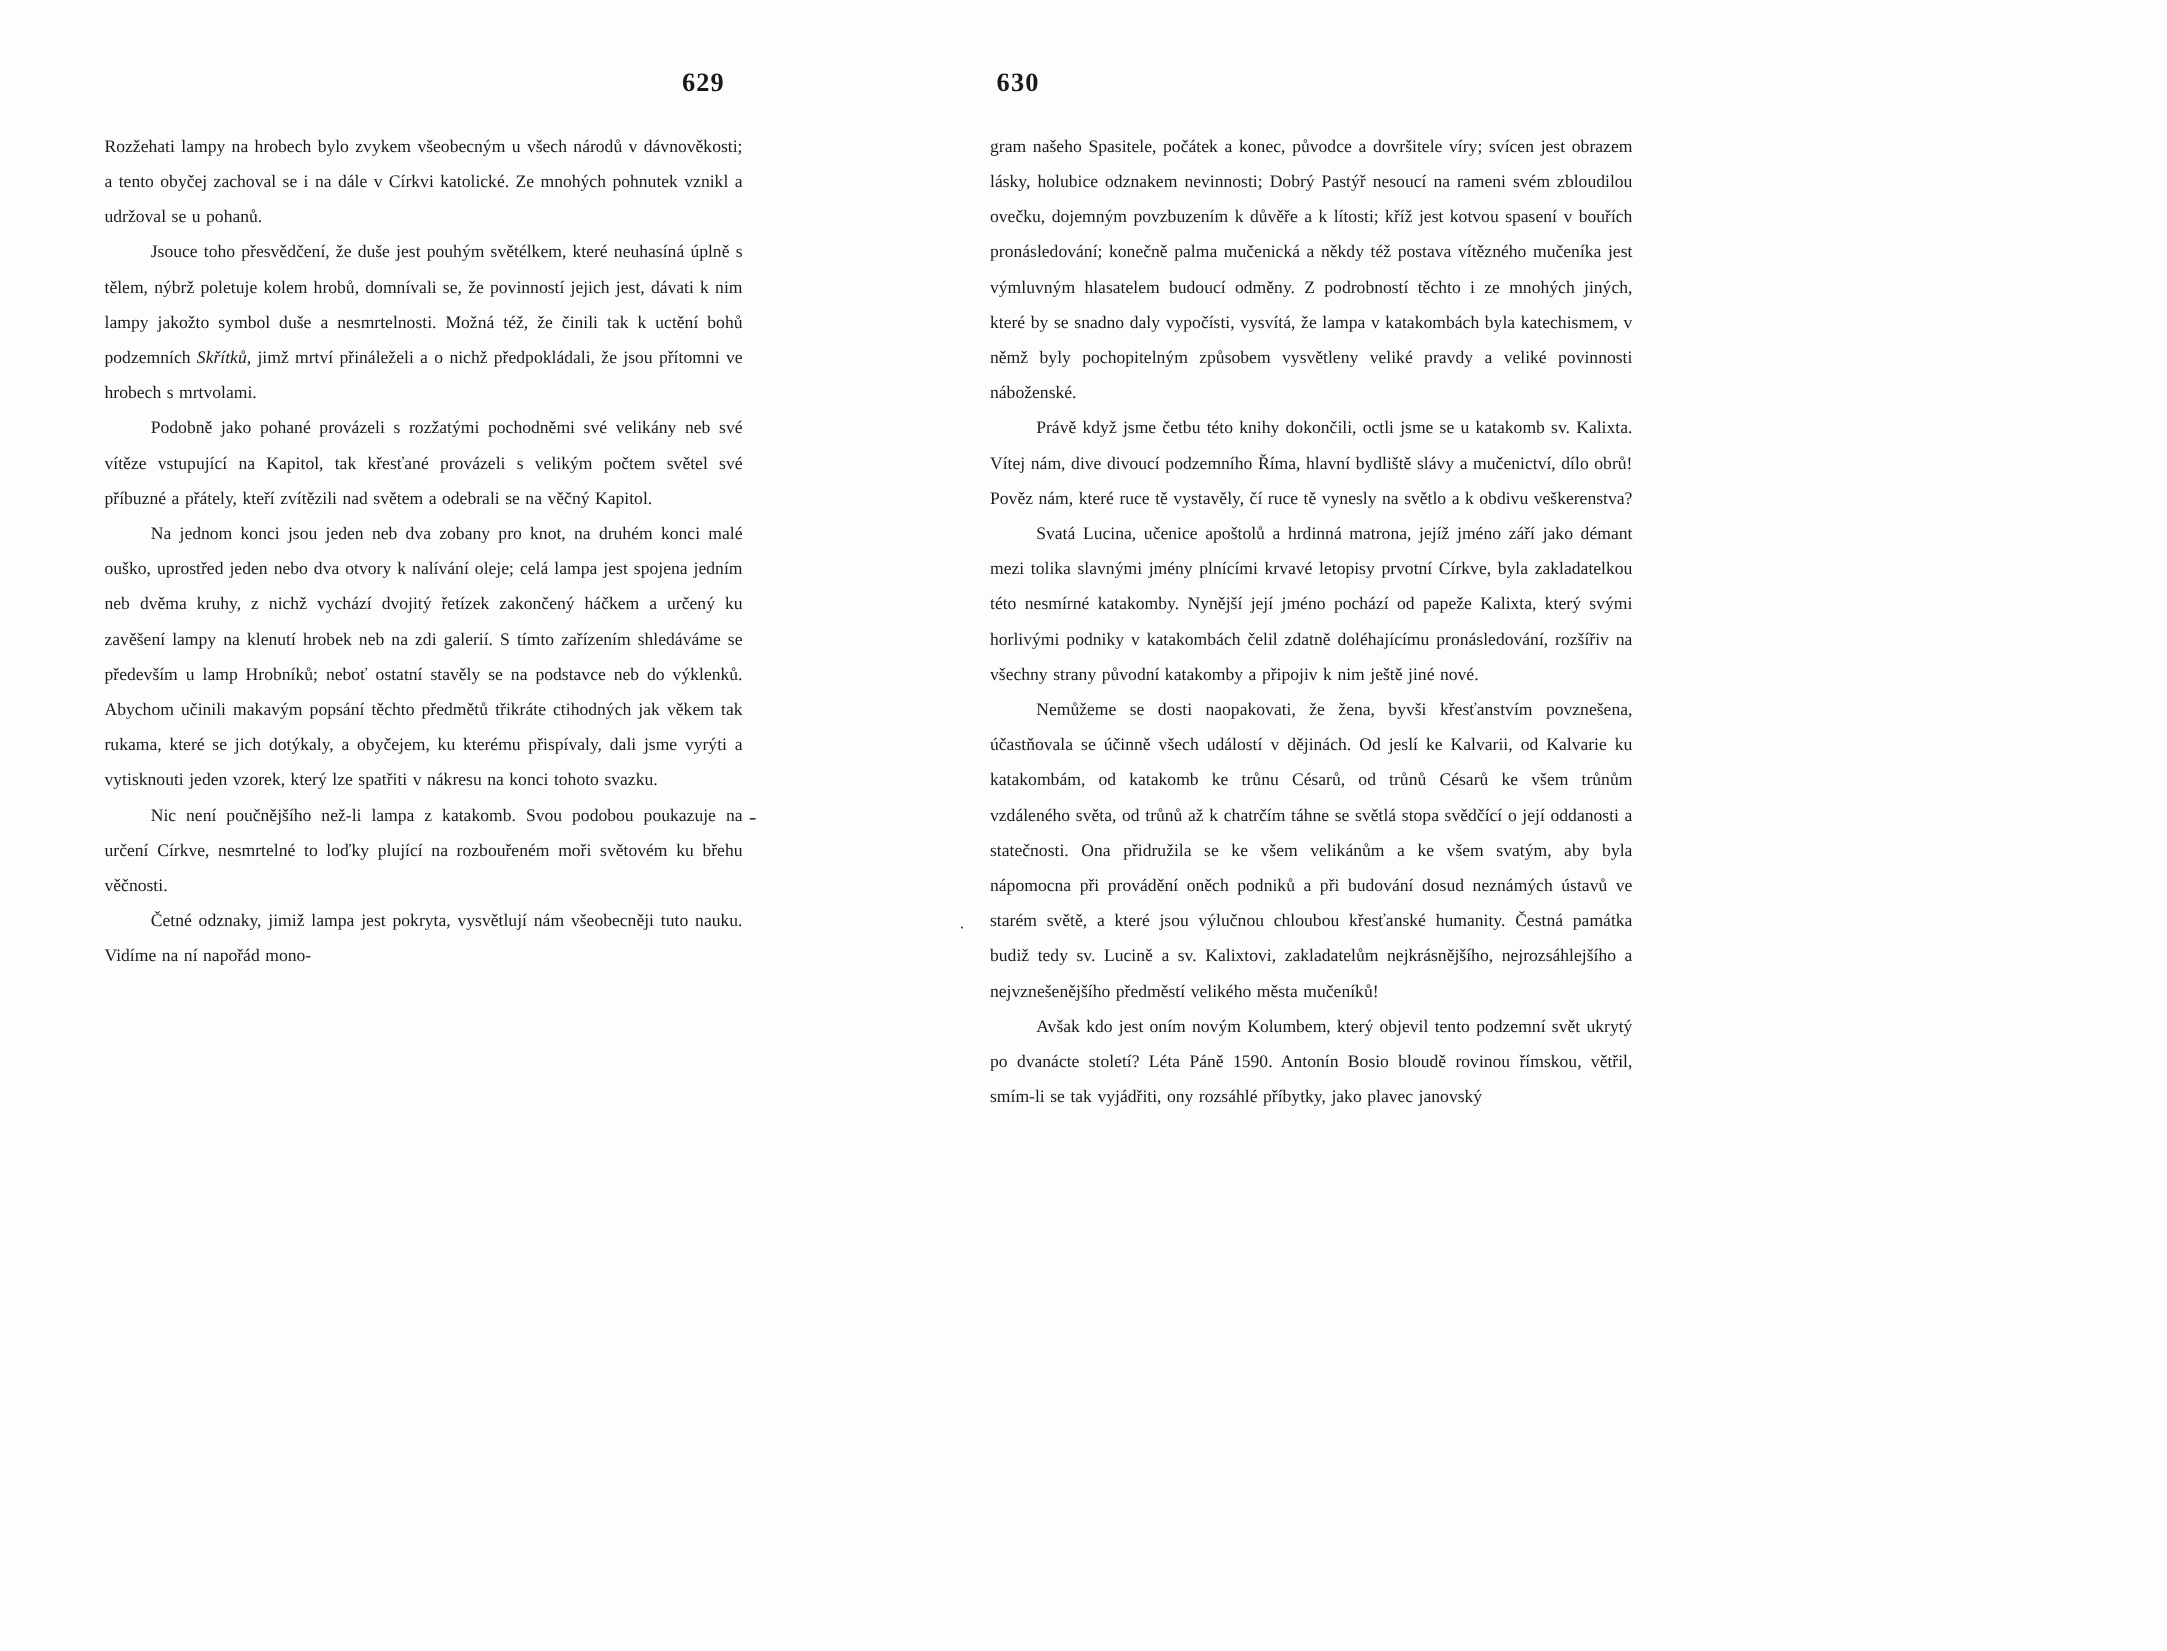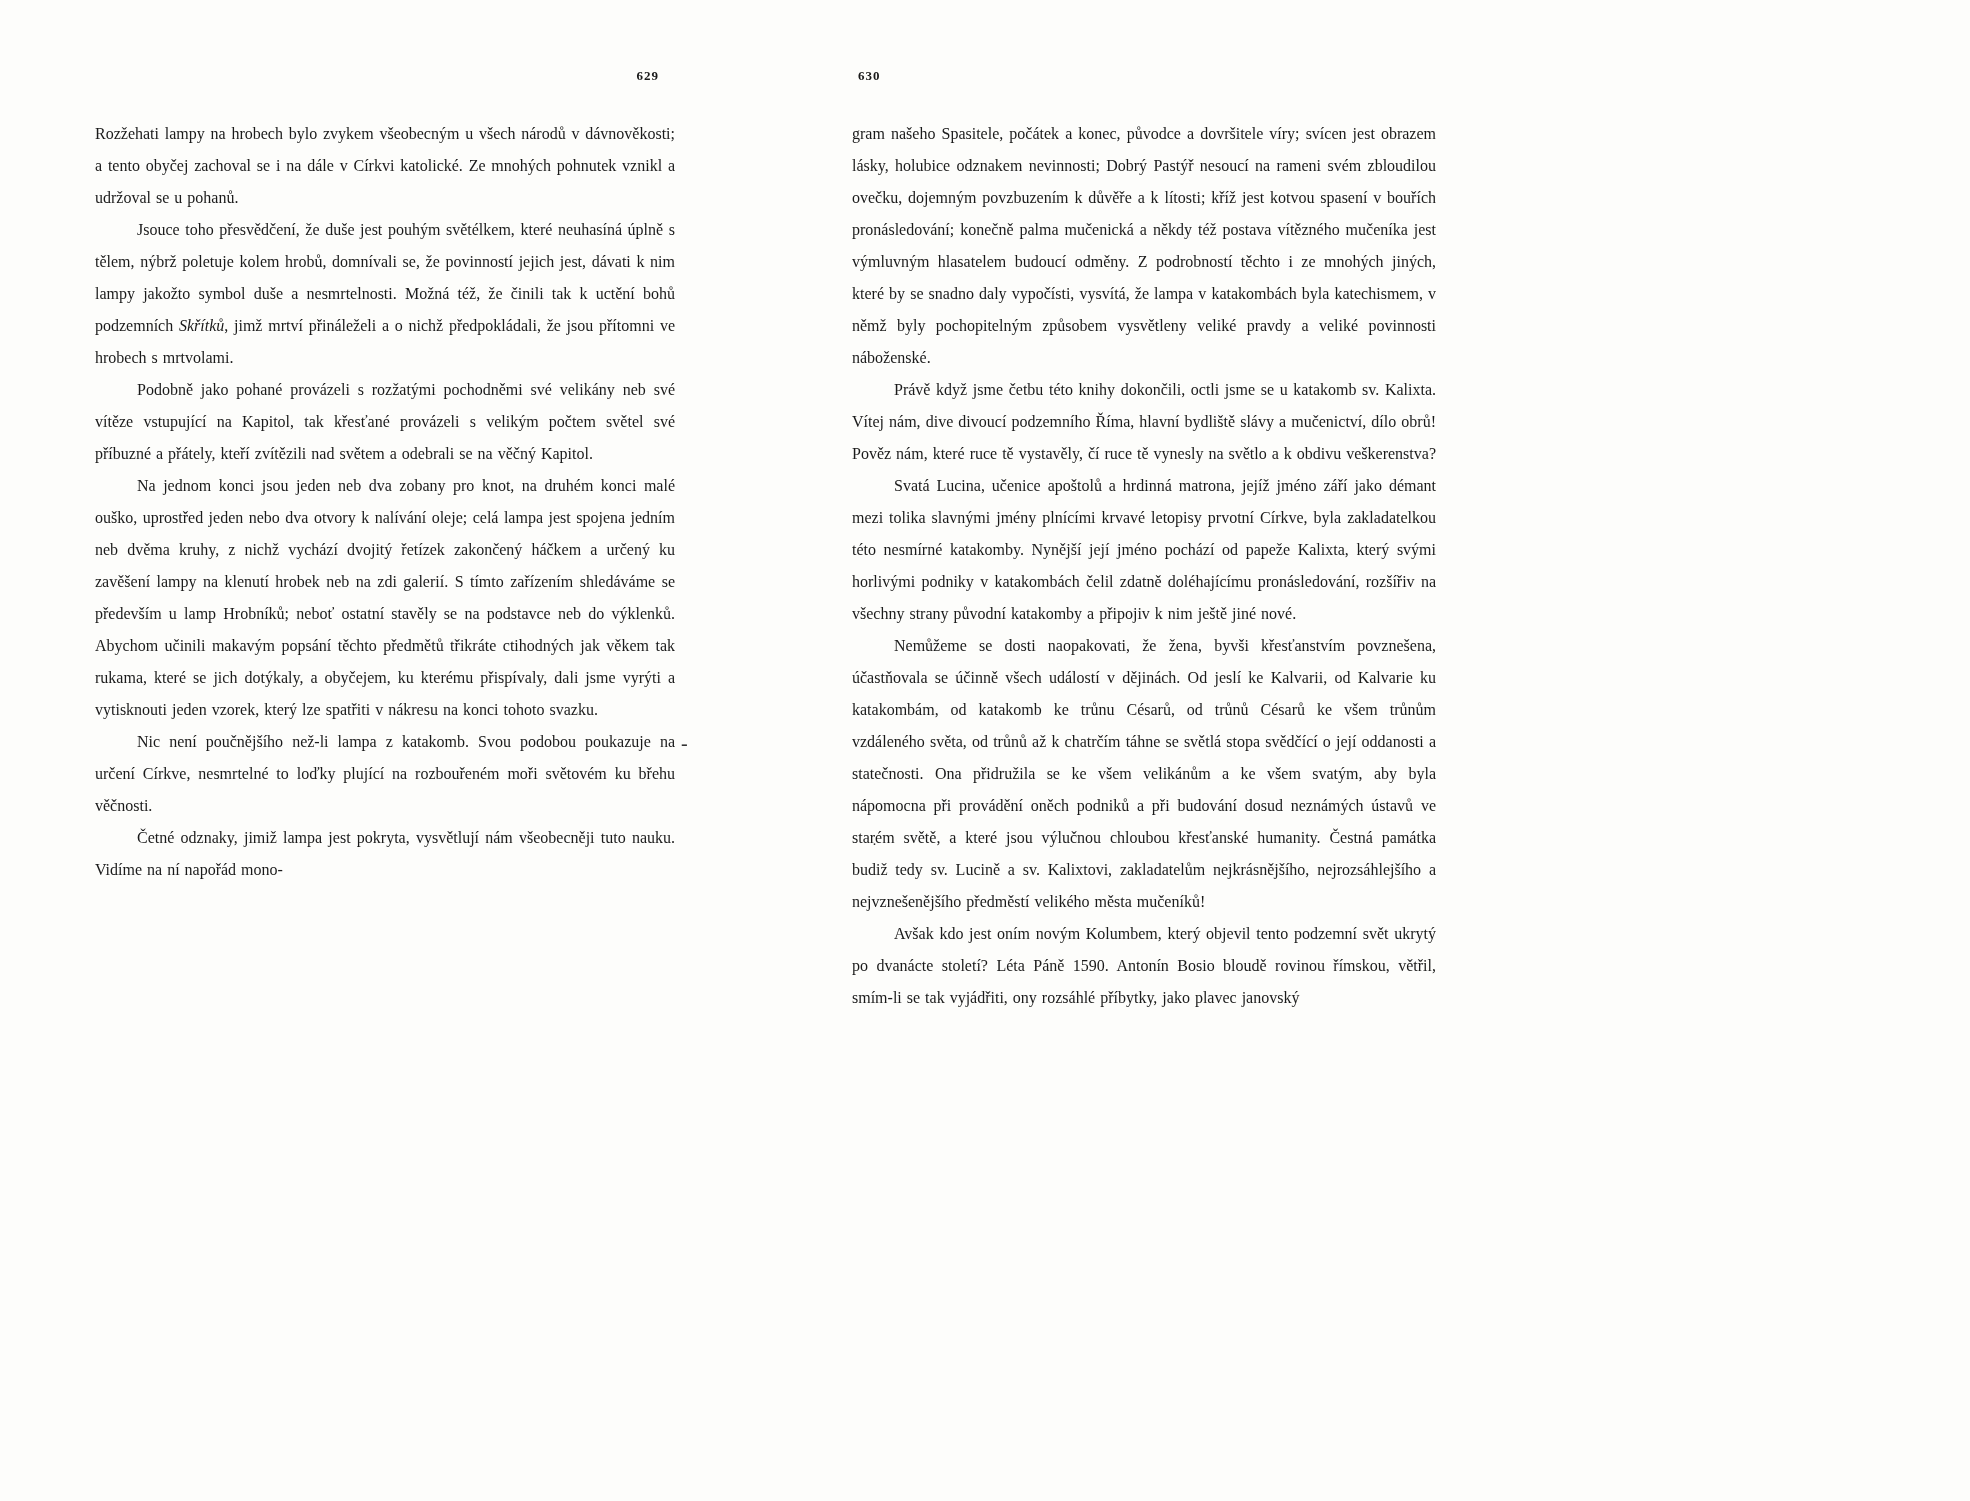--- a/index.html
+++ b/index.html
@@ -7,24 +7,24 @@
     width: 1970px;
     height: 1501px;
     position: relative;
     background: #fdfdfb;
     font-family: "Liberation Serif", "DejaVu Serif", serif;
     color: #1a1a1a;
     overflow: hidden;
   }
   .page { position: absolute; top: 64px; }
   .page--left  { left: 95px;  width: 580px; }
-  .page--right { left: 852px; width: 584px; }
+  .page--right { left: 900px; width: 584px; }
   .page-number {
     font-weight: bold;
-    font-size: 13px;
+    font-size: 24px;
     line-height: 24px;
     margin-bottom: 30px;
     letter-spacing: 1px;
   }
   .page--left  .page-number { text-align: right; padding-right: 16px; }
   .page--right .page-number { text-align: left;  padding-left: 6px; }
   .page-body p {
     margin: 0;
     font-size: 16px;
     line-height: 32px;

